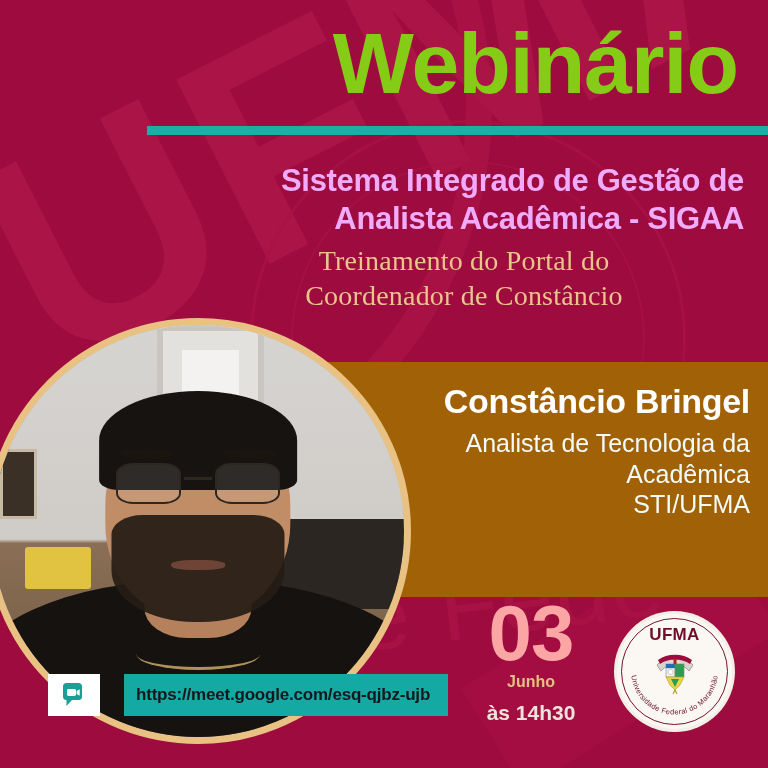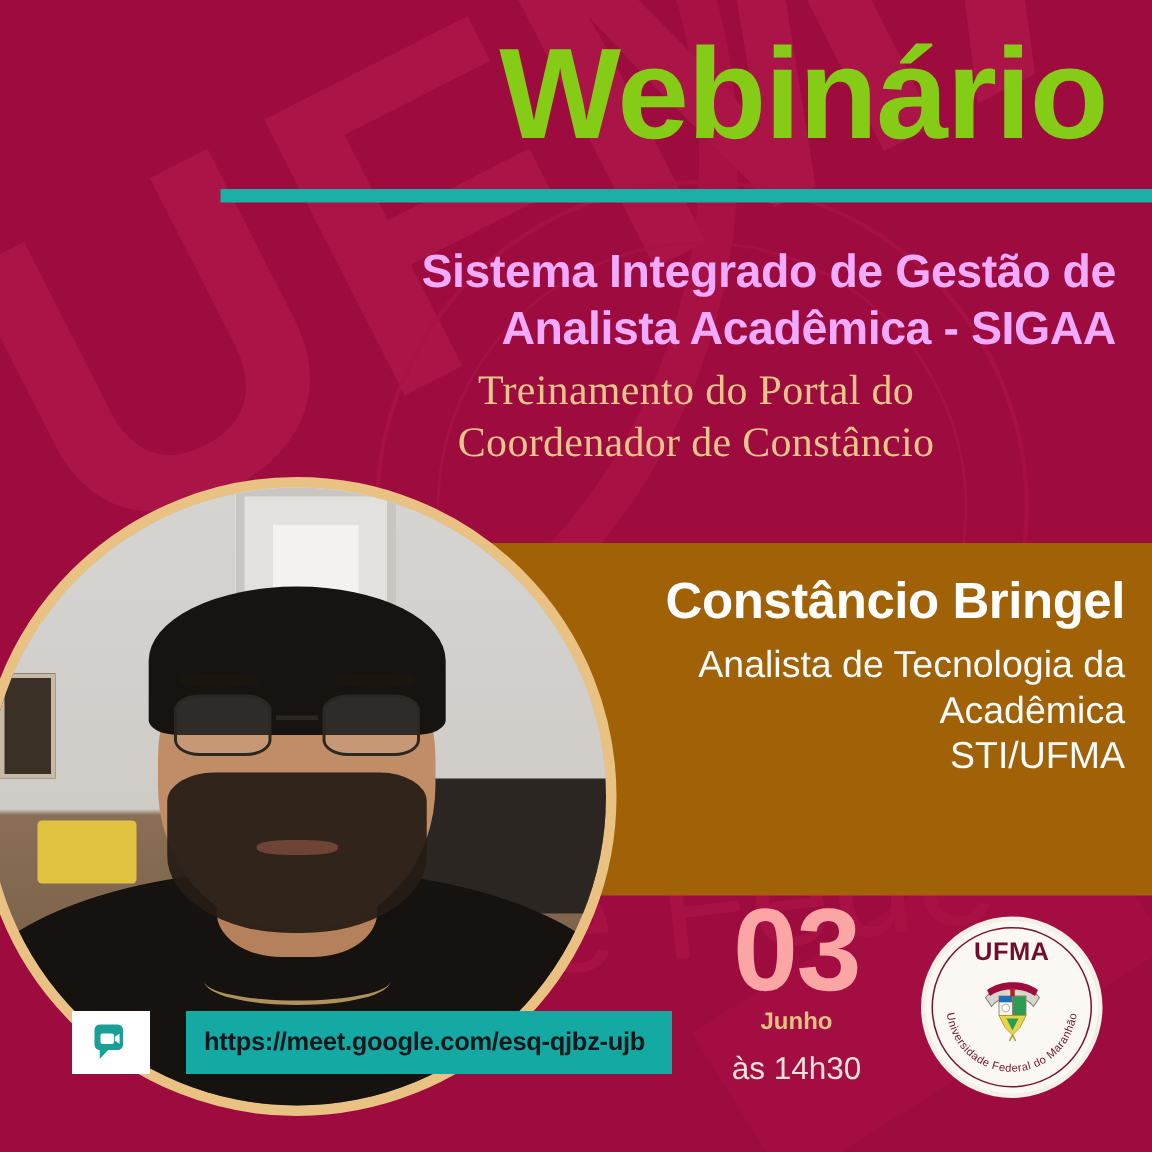--- a/index.html
+++ b/index.html
@@ -378,21 +378,21 @@
     color: #E3C183;
     line-height: 1;
   }
   .date-time {
     position: absolute;
     left: 456px;
     top: 702px;
     width: 150px;
     text-align: center;
     font-size: 21px;
-    font-weight: 400;
+    font-weight: 700;
     color: #EDE3DA;
     line-height: 1;
   }
 
   
   .seal {
     position: absolute;
     left: 617px;
     top: 614px;
     width: 115px;

